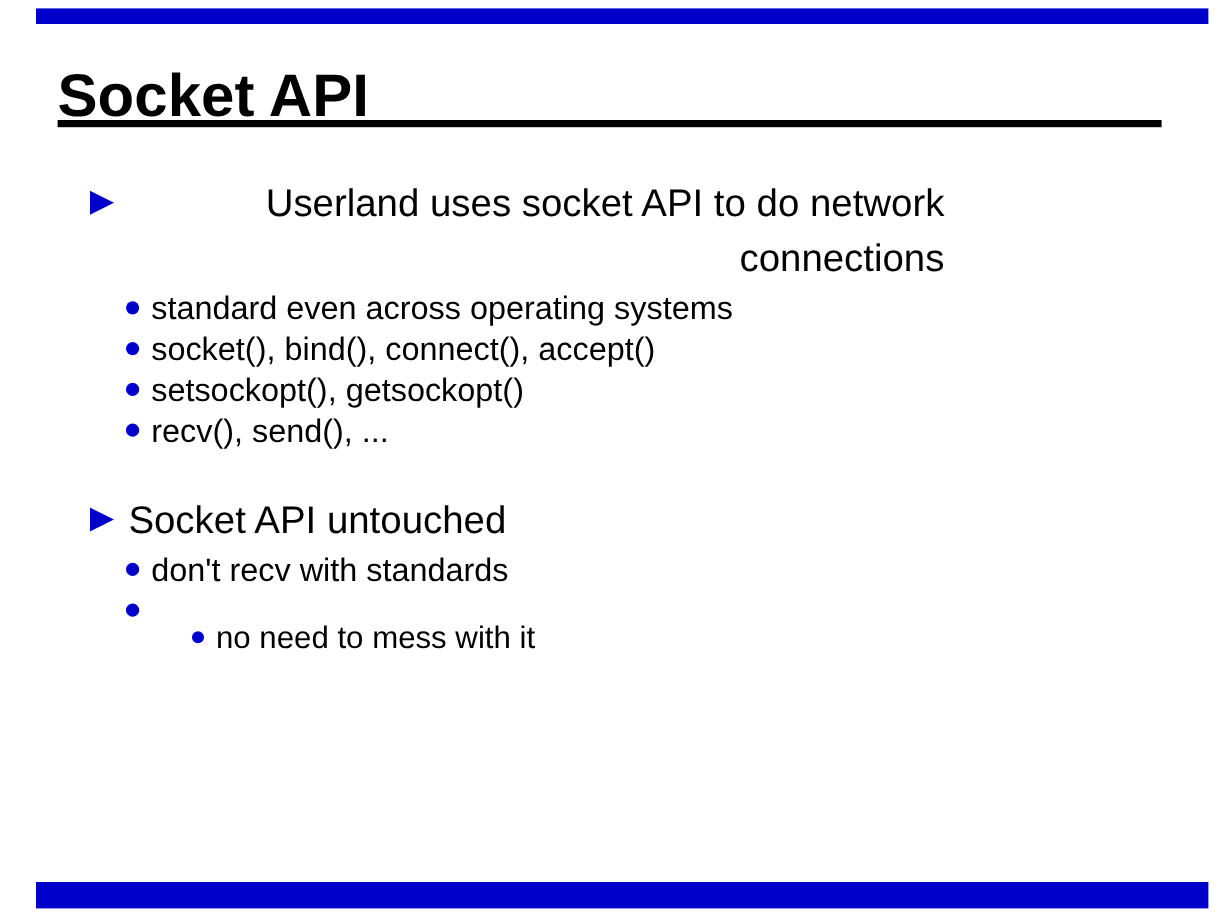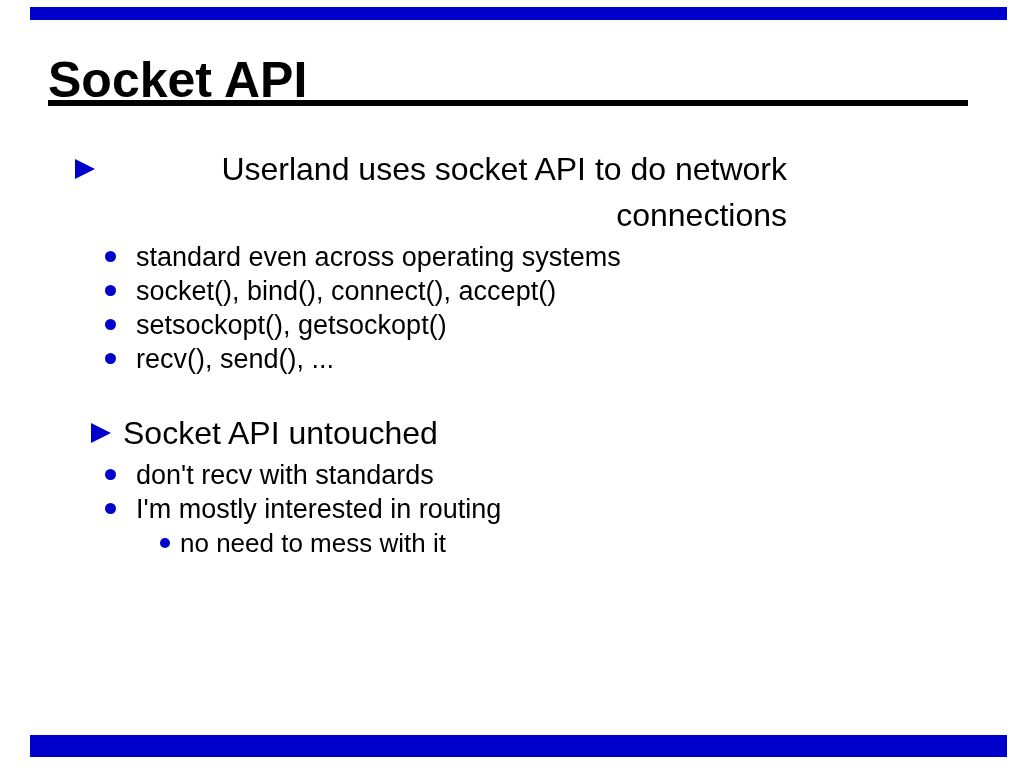--- a/index.html
+++ b/index.html
@@ -33,35 +33,35 @@
 
   .content {
     position:absolute; left:75px; top:146px; width:880px;
   }
   .l1 {
     display:flex; align-items:flex-start;
     font-size:32px; line-height:46px;
     margin-bottom:2px;
     text-align:right;
   }
-  .l1.gap { margin-top:34px;margin-left:16px; }
+  .l1.gap { margin-top:34px; }
   .l1 .tri {
     flex:none; width:0; height:0;
     border-left:20px solid var(--accent);
     border-top:10px solid transparent;
     border-bottom:10px solid transparent;
     margin-top:13px; margin-right:12px;
   }
   .l1 .txt { max-width:680px; }
 
   .l2, .l3 {
     display:flex; align-items:flex-start;
     font-size:27px; line-height:34px;
   }
-  .l2 { padding-left:30px;gap:10px; }
+  .l2 { padding-left:30px; }
   .l3 { padding-left:85px; font-size:26px;text-align:center; }
   .dot {
     flex:none; width:11px; height:11px; border-radius:50%;
     background:var(--accent);
     margin-top:11px; margin-right:10px;
   }
   .l3 .dot { width:10px; height:10px; margin-top:12px; }
 </style>
 </head>
 <body>
@@ -95,21 +95,20 @@
     <div class="l1 gap">
       <span class="tri"></span>
       <span class="txt">Socket API untouched</span>
     </div>
     <div class="l2">
       <span class="dot"></span>
       <span>don't recv with standards</span>
     </div>
     <div class="l2">
       <span class="dot"></span>
-      <span>I'm mostly interested in routing</span>
     </div>
     <div class="l3">
       <span class="dot"></span>
       <span>no need to mess with it</span>
     </div>
   </div>
 
 <div class="bar bottom"></div>
 
 </body></html>

